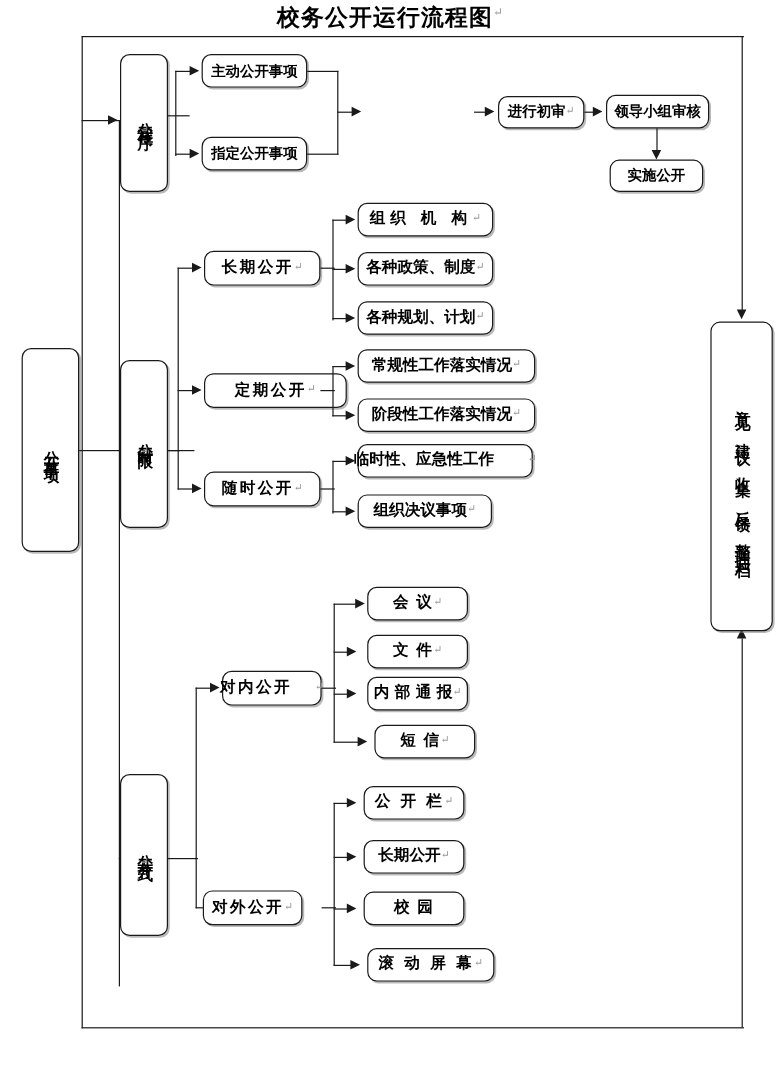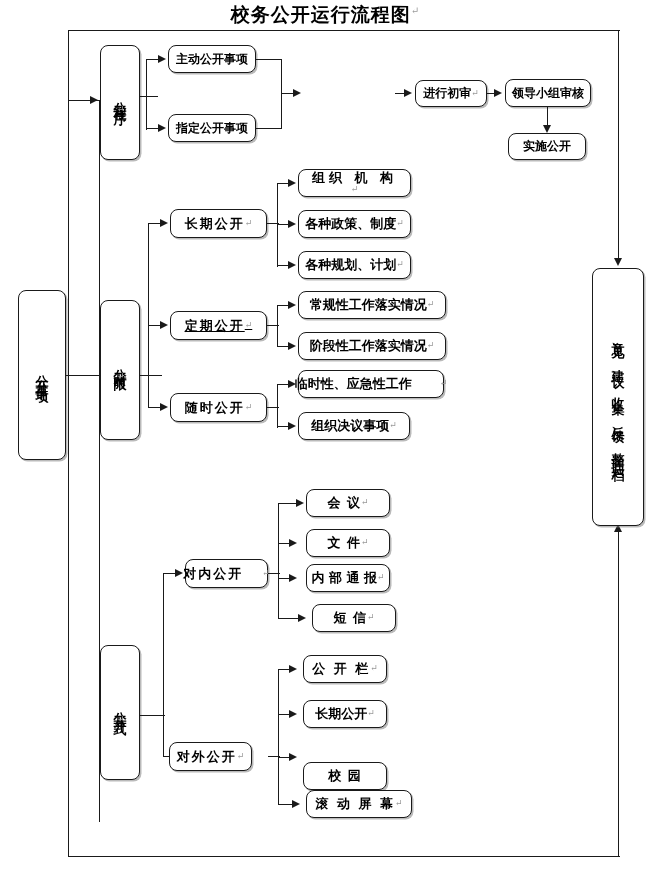--- a/index.html
+++ b/index.html
@@ -194,39 +194,39 @@
   <div class="arrow-r" style="left:160px; top:219px;"></div>
   <div class="ln h" style="left:148px; top:325px; width:16px;"></div>
   <div class="arrow-r" style="left:160px; top:321px;"></div>
   <div class="ln h" style="left:148px; top:407px; width:16px;"></div>
   <div class="arrow-r" style="left:160px; top:403px;"></div>
 
   <div class="node" style="left:170px; top:209px; width:97px; height:29px; letter-spacing:2px;">
     <span>长期公开</span>
       <span class="pilcrow">↵</span>
   </div>
-  <div class="node" style="left:170px; top:311px; width:97px; height:29px; letter-spacing:2px;text-decoration:underline;">
+  <div class="node" style="left:170px; top:311px; width:119px; height:29px; letter-spacing:2px;">
     <span>定期公开</span>
       <span class="pilcrow">↵</span>
   </div>
   <div class="node" style="left:170px; top:393px; width:97px; height:29px; letter-spacing:2px;">
     <span>随时公开</span>
       <span class="pilcrow">↵</span>
   </div>
 
   <div class="ln h" style="left:267px; top:223px; width:12px;"></div>
   <div class="ln v" style="left:277px; top:183px; height:84px;"></div>
   <div class="ln h" style="left:277px; top:183px; width:14px;"></div>
   <div class="arrow-r" style="left:288px; top:179px;"></div>
   <div class="ln h" style="left:277px; top:224px; width:14px;"></div>
   <div class="arrow-r" style="left:288px; top:220px;"></div>
   <div class="ln h" style="left:277px; top:265px; width:14px;"></div>
   <div class="arrow-r" style="left:288px; top:261px;"></div>
 
-  <div class="node" style="left:298px; top:169px; width:113px; height:28px; letter-spacing:4px;flex-direction:column;">
+  <div class="node" style="left:298px; top:169px; width:113px; height:28px; letter-spacing:4px;">
     <span>组织 机 构</span>
       <span class="pilcrow">↵</span>
   </div>
   <div class="node" style="left:298px; top:210px; width:113px; height:28px;">
     <span>各种政策、制度</span>
       <span class="pilcrow">↵</span>
   </div>
   <div class="node" style="left:298px; top:251px; width:113px; height:28px;">
     <span>各种规划、计划</span>
       <span class="pilcrow">↵</span>
@@ -326,21 +326,21 @@
   <div class="arrow-r" style="left:292px; top:800px;"></div>
 
   <div class="node" style="left:303px; top:655px; width:84px; height:28px; letter-spacing:2px;">
     <span>公 开 栏</span>
       <span class="pilcrow">↵</span>
   </div>
   <div class="node" style="left:303px; top:700px; width:84px; height:28px;">
     <span>长期公开</span>
       <span class="pilcrow">↵</span>
   </div>
-  <div class="node" style="left:303px; top:743px; width:84px; height:28px; letter-spacing:1px;margin-top:19px;">
+  <div class="node" style="left:303px; top:743px; width:84px; height:28px; letter-spacing:1px;">
     <span>校 园</span>
   </div>
   <div class="node" style="left:306px; top:790px; width:106px; height:28px; letter-spacing:2px;">
     <span>滚 动 屏 幕</span>
       <span class="pilcrow">↵</span>
   </div>
 
 </div>
 
 </body></html>

